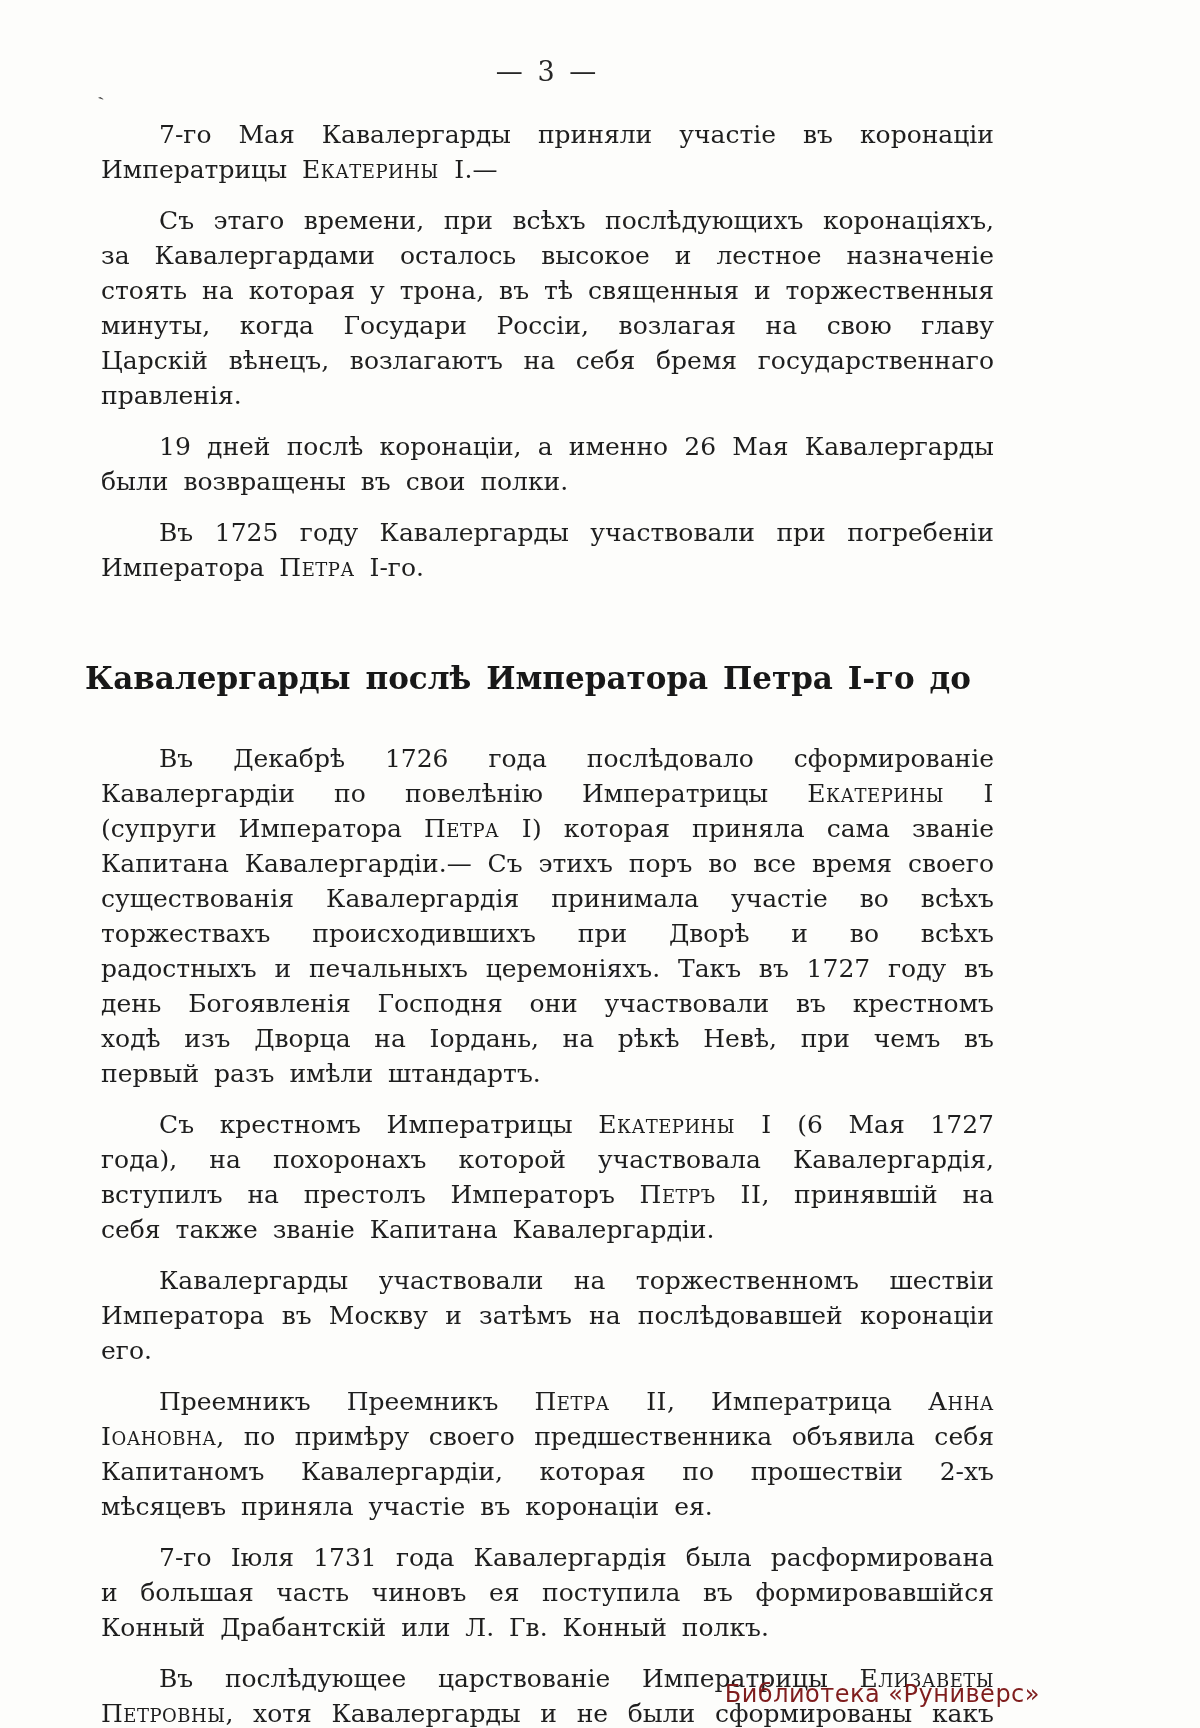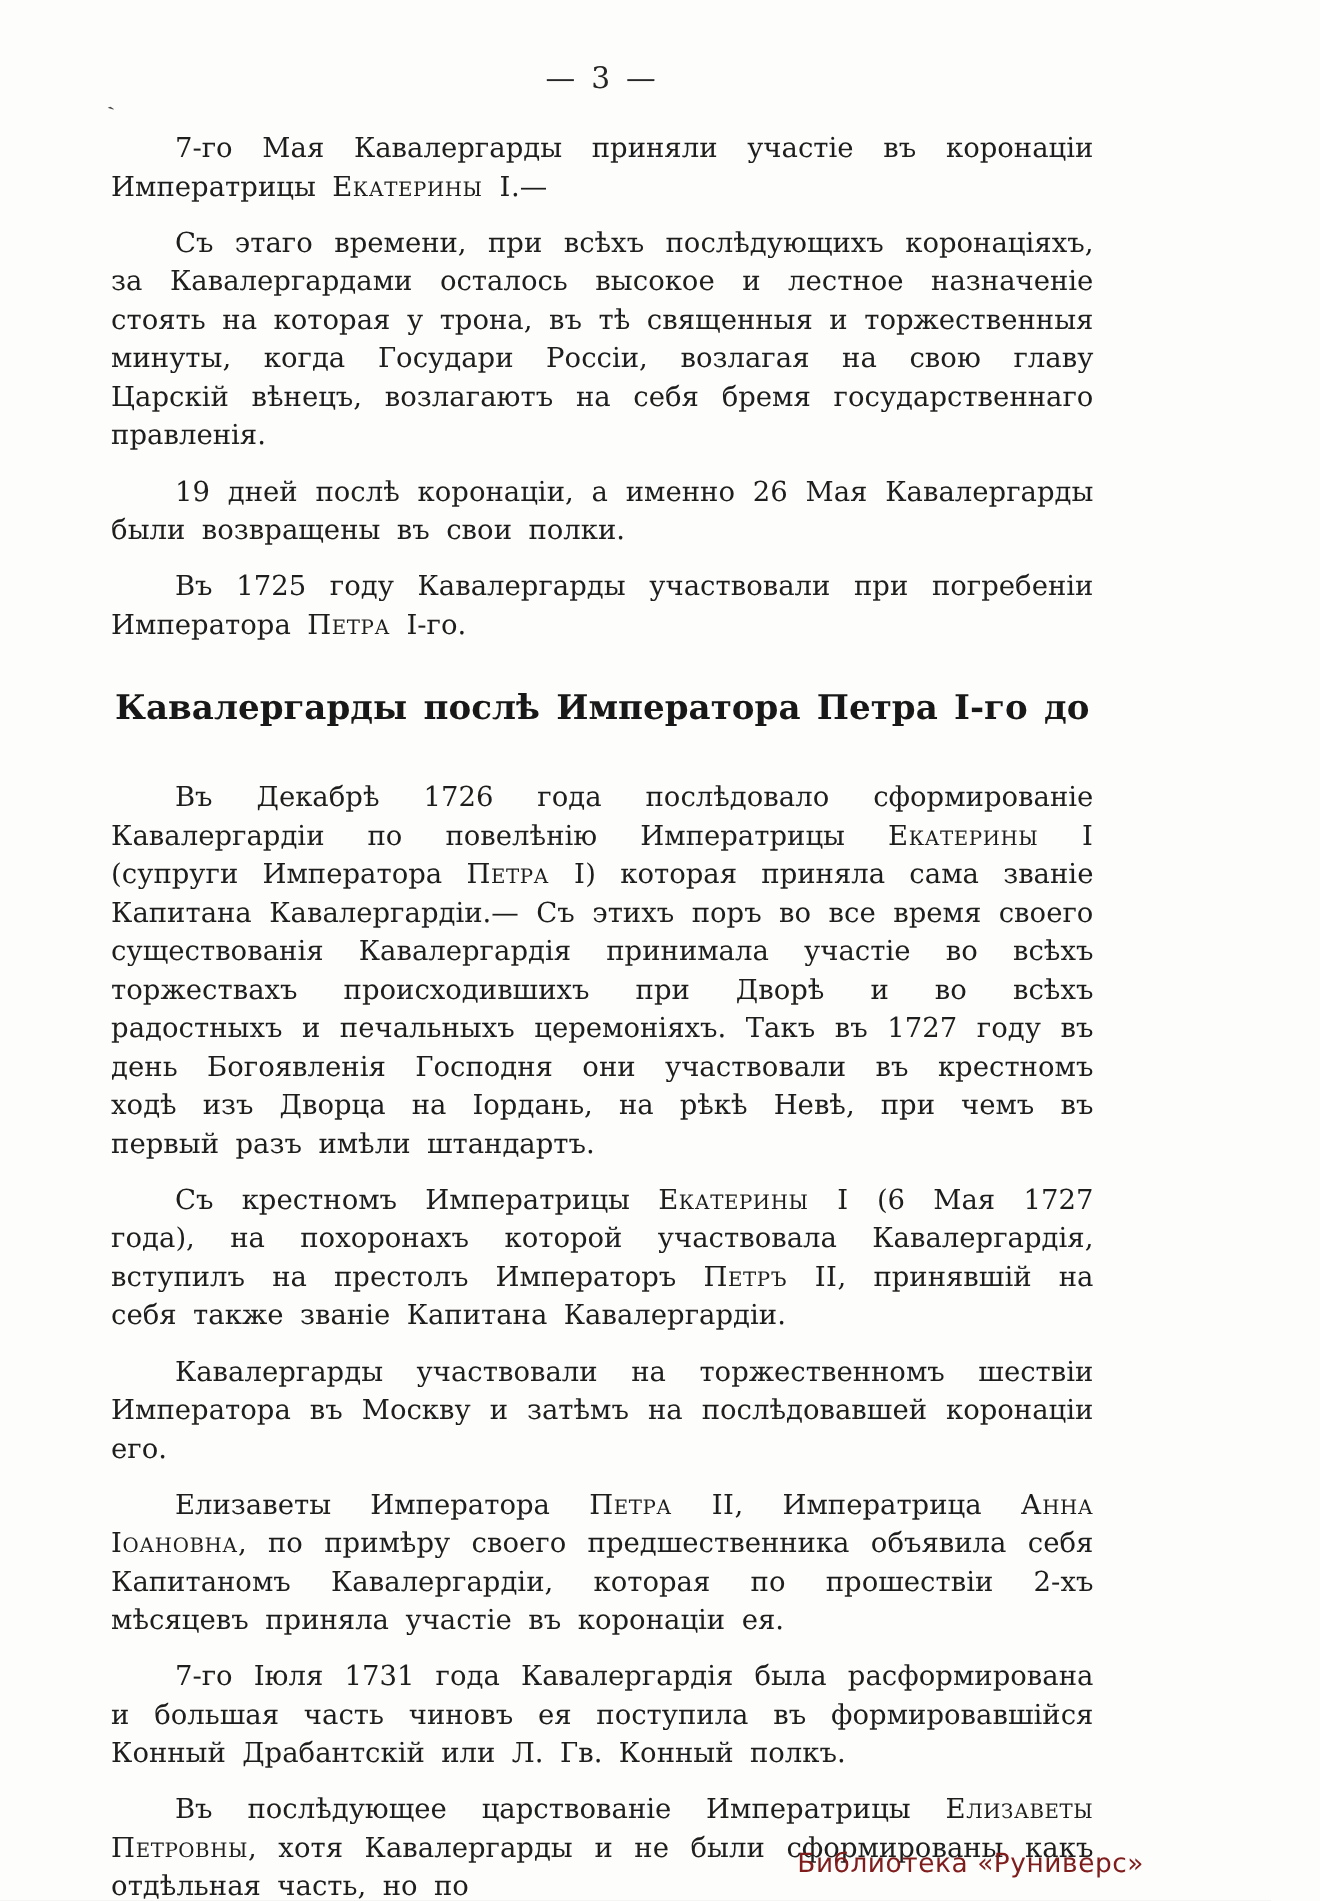--- a/index.html
+++ b/index.html
@@ -32,22 +32,22 @@
     text-align:justify;
     text-indent:58px;
     word-spacing:7px;
     margin:16px;
   }
   .sc { font-variant:small-caps; letter-spacing:0.5px; }
   .heading {
     font-weight:bold;
     font-size:31px;
     line-height:46px;
-    text-align:center;
-    margin:36px 0 40px 0;
+    text-align:left;
+    margin:70px 0 40px 0;
     color:#181818;
     word-spacing:4px;
   }
   .heading-line { display:block; }
   .artifact {
     position:absolute;
     left:94px;
     top:76px;
     font-size:22px;
     color:#4a4a4a;
@@ -79,21 +79,21 @@
     <p class="para"><span>19 дней послѣ коронаціи, а именно 26 Мая Кавалергарды были возвращены въ свои полки.</span></p>
     <p class="para"><span>Въ 1725 году Кавалергарды участвовали при погребеніи Императора </span><span class="sc">Петра</span><span> I-го.</span></p>
 
     <h2 class="heading">
       <span class="heading-line">Кавалергарды послѣ Императора Петра I-го до</span>
     </h2>
 
     <p class="para"><span>Въ Декабрѣ 1726 года послѣдовало сформированіе Кавалергардіи по повелѣнію Императрицы </span><span class="sc">Екатерины I</span><span> (супруги Императора </span><span class="sc">Петра I</span><span>) которая приняла сама званіе Капитана Кавалергардіи.— Съ этихъ поръ во все время своего существованія Кавалергардія принимала участіе во всѣхъ торжествахъ происходившихъ при Дворѣ и во всѣхъ радостныхъ и печальныхъ церемоніяхъ. Такъ въ 1727 году въ день Богоявленія Господня они участвовали въ крестномъ ходѣ изъ Дворца на Іордань, на рѣкѣ Невѣ, при чемъ въ первый разъ имѣли штандартъ.</span></p>
     <p class="para"><span>Съ крестномъ Императрицы </span><span class="sc">Екатерины I</span><span> (6 Мая 1727 года), на похоронахъ которой участвовала Кавалергардія, вступилъ на престолъ Императоръ </span><span class="sc">Петръ II</span><span>, принявшій на себя также званіе Капитана Кавалергардіи.</span></p>
     <p class="para"><span>Кавалергарды участвовали на торжественномъ шествіи Императора въ Москву и затѣмъ на послѣдовавшей коронаціи его.</span></p>
-    <p class="para"><span>Елизаветы Императора </span><span class="sc">Петра II</span><span>, Императрица </span><span class="sc">Анна Іоановна</span><span>, по примѣру своего предшественника объявила себя Капитаномъ Кавалергардіи, которая по прошествіи 2-хъ мѣсяцевъ приняла участіе въ коронаціи ея.</span></p>
+    <p class="para"><span>Преемникъ Преемникъ </span><span class="sc">Петра II</span><span>, Императрица </span><span class="sc">Анна Іоановна</span><span>, по примѣру своего предшественника объявила себя Капитаномъ Кавалергардіи, которая по прошествіи 2-хъ мѣсяцевъ приняла участіе въ коронаціи ея.</span></p>
     <p class="para"><span>7-го Іюля 1731 года Кавалергардія была расформирована и большая часть чиновъ ея поступила въ формировавшійся Конный Драбантскій или Л. Гв. Конный полкъ.</span></p>
     <p class="para"><span>Въ послѣдующее царствованіе Императрицы </span><span class="sc">Елизаветы Петровны</span><span>, хотя Кавалергарды и не были сформированы какъ отдѣльная часть, но по</span></p>
 
   </div>
 
   <div class="watermark">Библиотека «Руниверс»</div>
 
 </div>
 
 </body></html>

